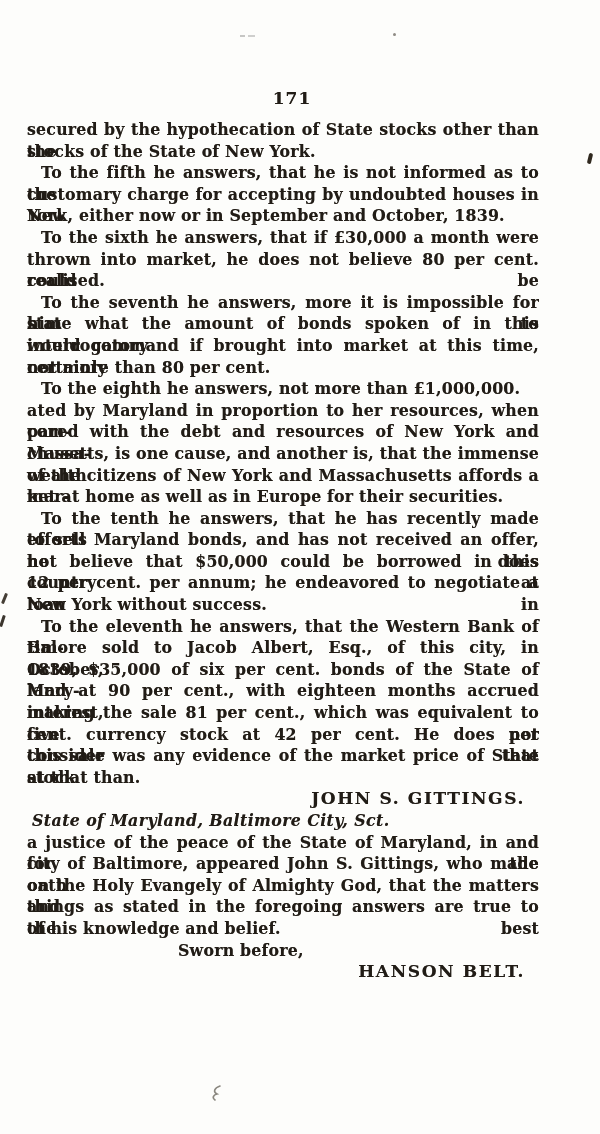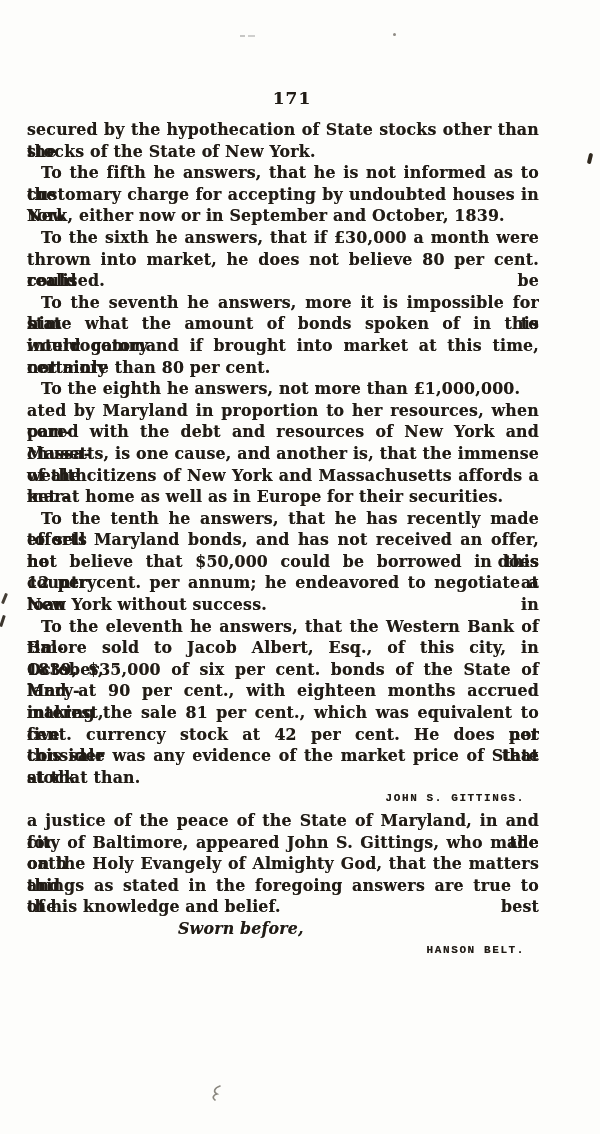--- a/index.html
+++ b/index.html
@@ -46,33 +46,31 @@
     height: 21.6px;
     white-space: normal;
   }
   .tline.last { text-align-last: left; }
   .tline.indent { text-indent: 14px; }
   .tline.sig {
     text-align: right;
     text-align-last: right;
     padding-right: 14px;
     letter-spacing: 1.6px;
-    font-size: 11px;
-    font-family: Liberation Mono, monospace;
+    font-size: 17px;
   }
   .tline.dateline {
     text-align-last: left;
     font-style: italic;
     padding-left: 5px;
     letter-spacing: 0.4px;
   }
   .tline.attest {
     text-align-last: left;
     padding-left: 151px;
-    font-style: italic;
   }
   
   .artifact { position: absolute; }
   .a-top-dashes {
     top: 35px; left: 240px; width: 15px; height: 2px;
     background: linear-gradient(90deg, #c6c6c4 0 5px, transparent 5px 8px, #cfcfcd 8px 14px);
   }
   .a-right-tick {
     top: 153px; left: 588px; width: 4px; height: 11px;
     background: #30291f; border-radius: 2px; transform: rotate(14deg);
@@ -124,20 +122,21 @@
       <div class="tline body last">New York without success.</div>
       <div class="tline body indent">To the eleventh he answers, that the Western Bank of Bal-</div>
       <div class="tline body">timore sold to Jacob Albert, Esq., of this city, in October,</div>
       <div class="tline body">1839, $35,000 of six per cent. bonds of the State of Mary-</div>
       <div class="tline body">land at 90 per cent., with eighteen months accrued interest,</div>
       <div class="tline body">making the sale 81 per cent., which was equivalent to five per</div>
       <div class="tline body">cent. currency stock at 42 per cent. He does not consider that</div>
       <div class="tline body">this sale was any evidence of the market price of State stock</div>
       <div class="tline body last">at that than.</div>
       <div class="tline sig last">JOHN S. GITTINGS.</div>
+      <div class="tline dateline last">State of Maryland, Baltimore City, Sct.</div>
       <div class="tline body">a justice of the peace of the State of Maryland, in and for the</div>
       <div class="tline body">city of Baltimore, appeared John S. Gittings, who made oath</div>
       <div class="tline body">on the Holy Evangely of Almighty God, that the matters and</div>
       <div class="tline body">things as stated in the foregoing answers are true to the best</div>
       <div class="tline body last">of his knowledge and belief.</div>
       <div class="tline attest last">Sworn before,</div>
       <div class="tline sig last">HANSON BELT.</div>
     </div>
 
   <div class="artifact a-top-dashes"></div>

